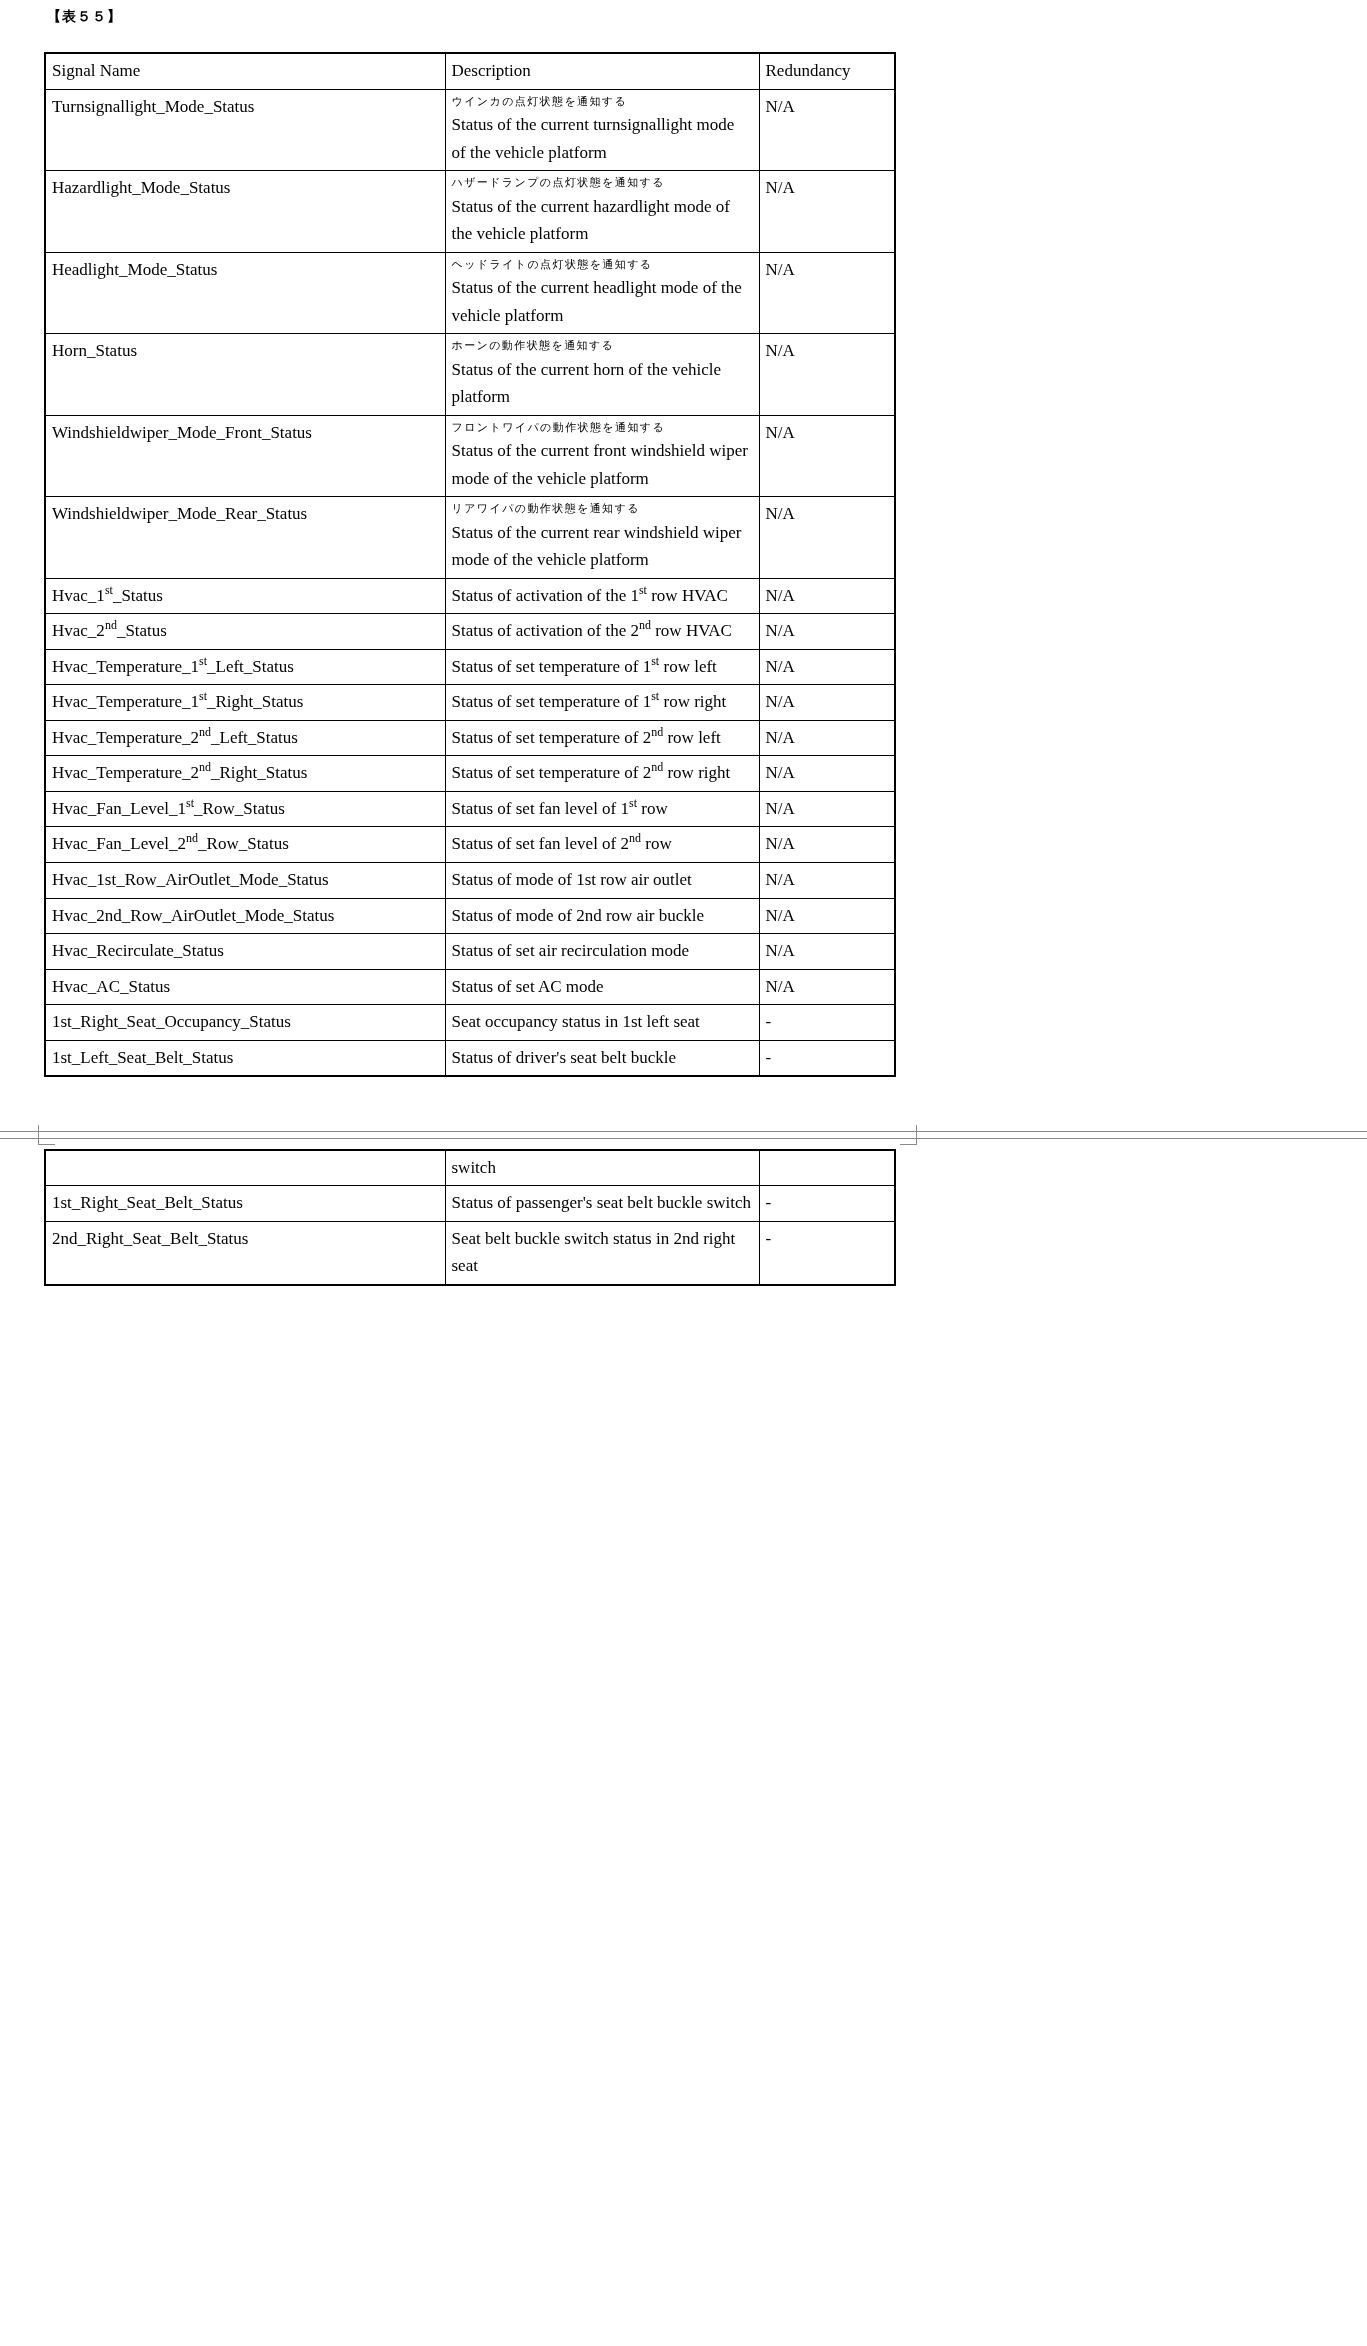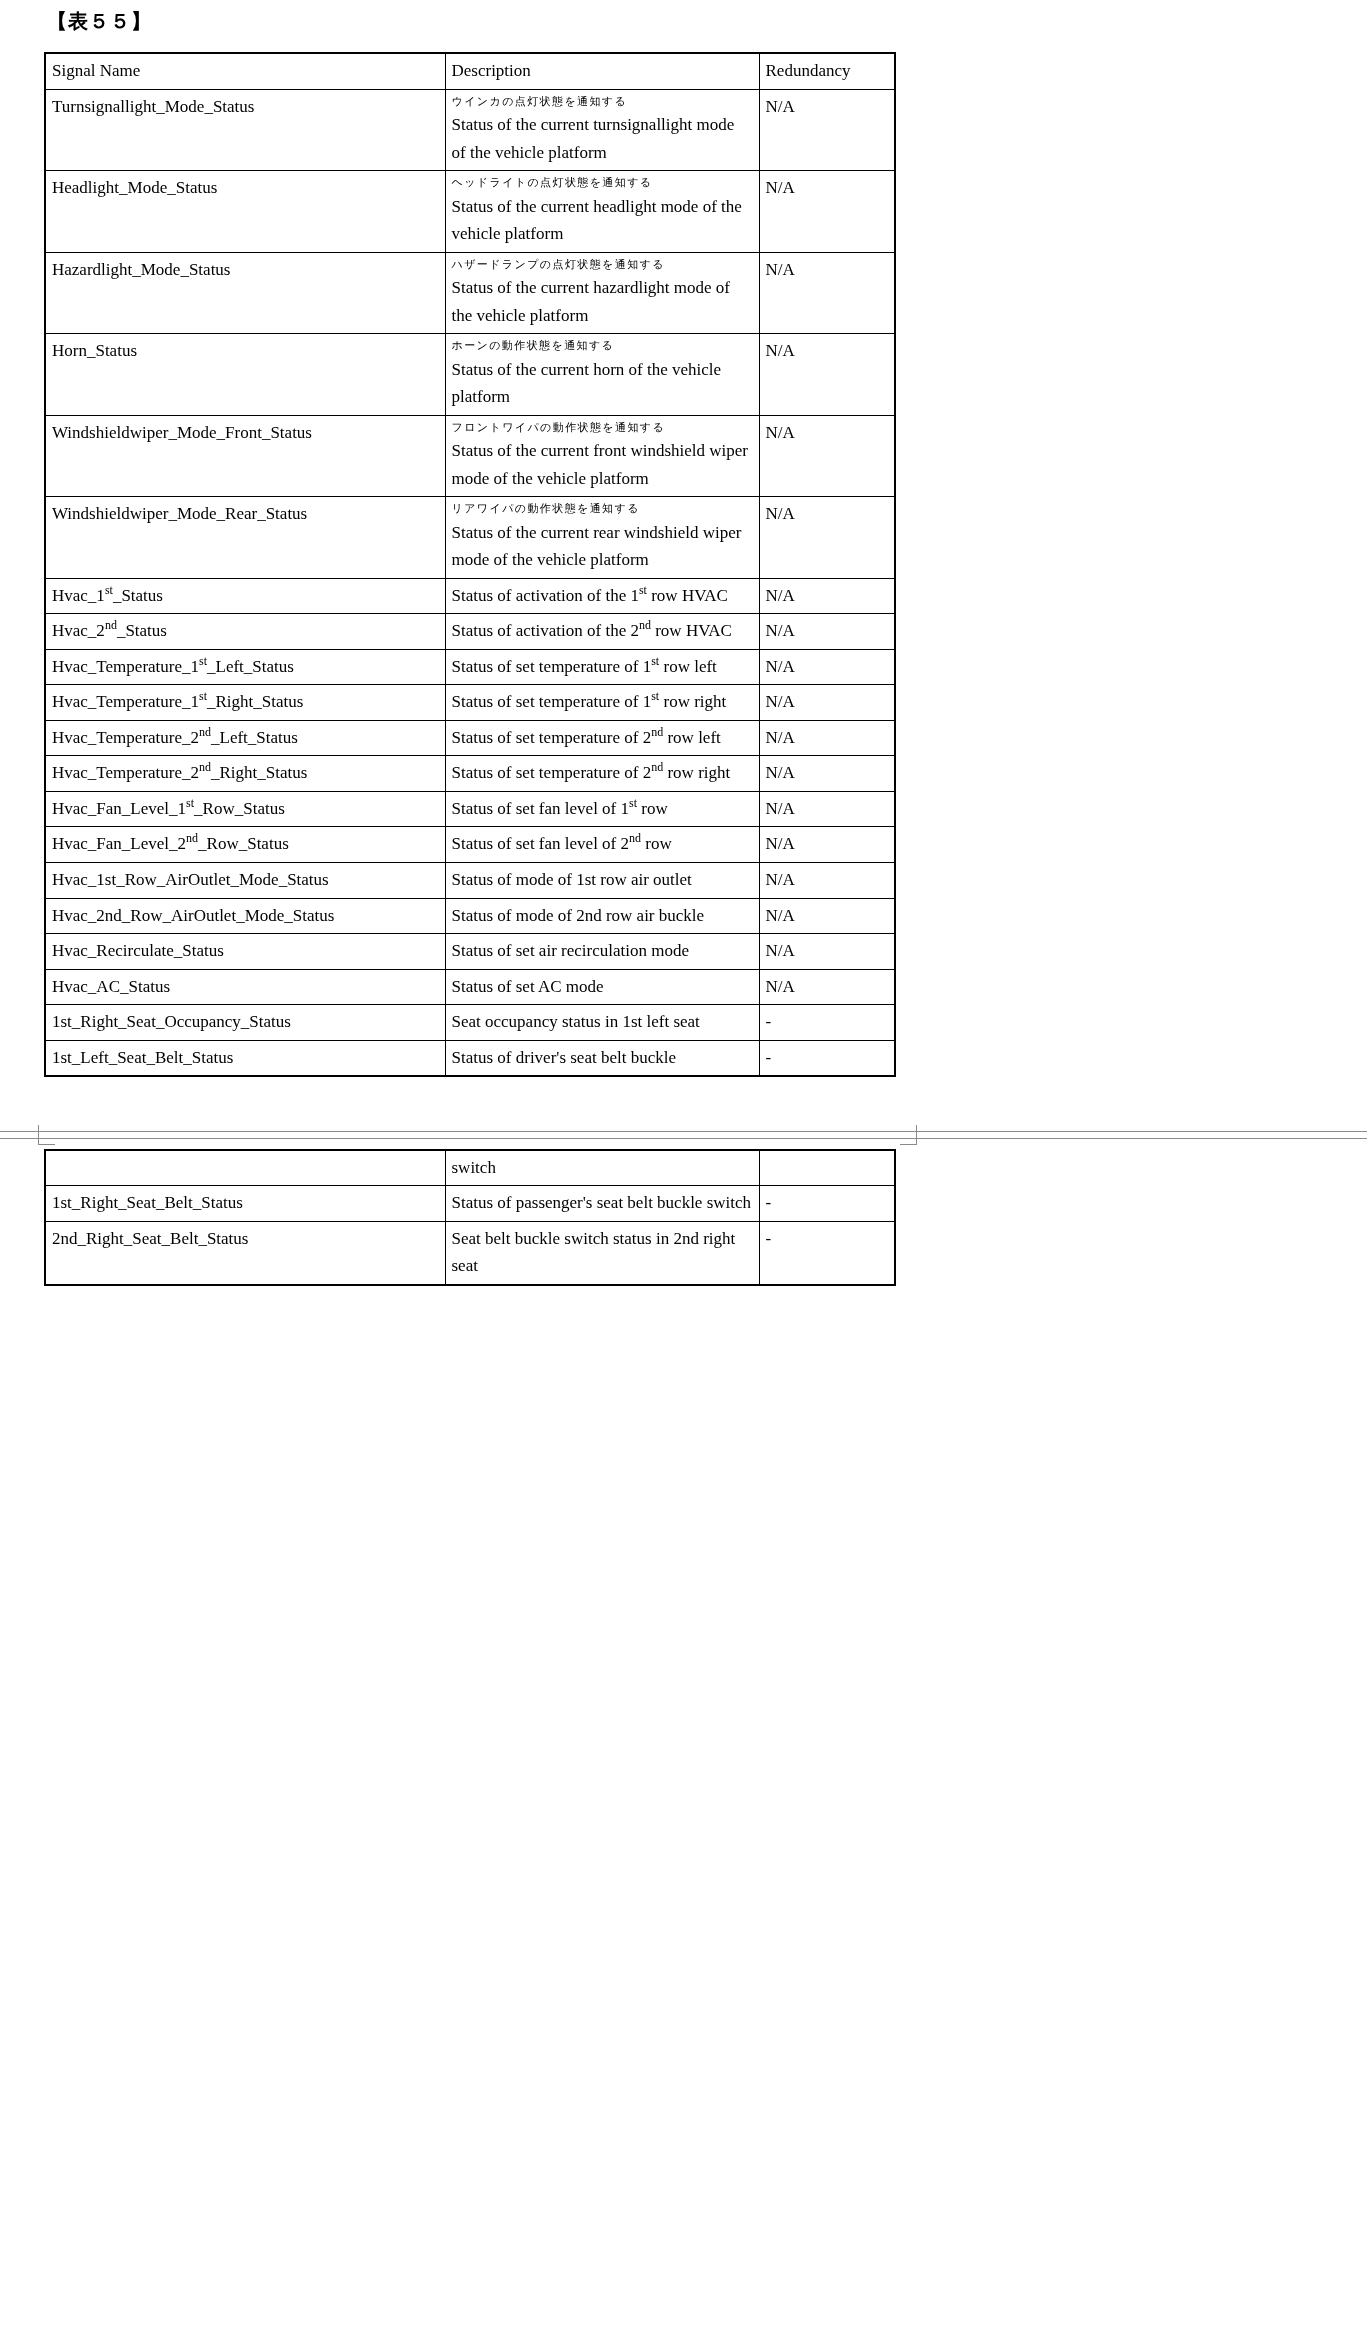--- a/index.html
+++ b/index.html
@@ -21,21 +21,21 @@
     top: 0; left: 0;
     width: 1367px;
     height: 2346px;
   }
 
   .table-caption {
     position: absolute;
     left: 47px;
     top: 8px;
     font-family: Liberation Serif, serif;
-    font-size: 20px;
+    font-size: 14px;
     font-weight: bold;
     letter-spacing: 1px;
     white-space: nowrap;
   }
 
   .table-wrap {
     position: absolute;
     left: 44px;
     top: 52px;
     width: 738px;
@@ -146,32 +146,32 @@
       <tbody id="tbody-main">
           <tr>
             <td>Turnsignallight_Mode_Status</td>
             <td>
               <span class="jp">ウインカの点灯状態を通知する</span>
               <span class="en">Status of the current turnsignallight mode of the vehicle platform</span>
             </td>
             <td>N/A</td>
           </tr>
           <tr>
+            <td>Hazardlight_Mode_Status</td>
+            <td>
+              <span class="jp">ハザードランプの点灯状態を通知する</span>
+              <span class="en">Status of the current hazardlight mode of the vehicle platform</span>
+            </td>
+            <td>N/A</td>
+          </tr>
+          <tr>
             <td>Headlight_Mode_Status</td>
             <td>
               <span class="jp">ヘッドライトの点灯状態を通知する</span>
               <span class="en">Status of the current headlight mode of the vehicle platform</span>
-            </td>
-            <td>N/A</td>
-          </tr>
-          <tr>
-            <td>Hazardlight_Mode_Status</td>
-            <td>
-              <span class="jp">ハザードランプの点灯状態を通知する</span>
-              <span class="en">Status of the current hazardlight mode of the vehicle platform</span>
             </td>
             <td>N/A</td>
           </tr>
           <tr>
             <td>Horn_Status</td>
             <td>
               <span class="jp">ホーンの動作状態を通知する</span>
               <span class="en">Status of the current horn of the vehicle platform</span>
             </td>
             <td>N/A</td>

